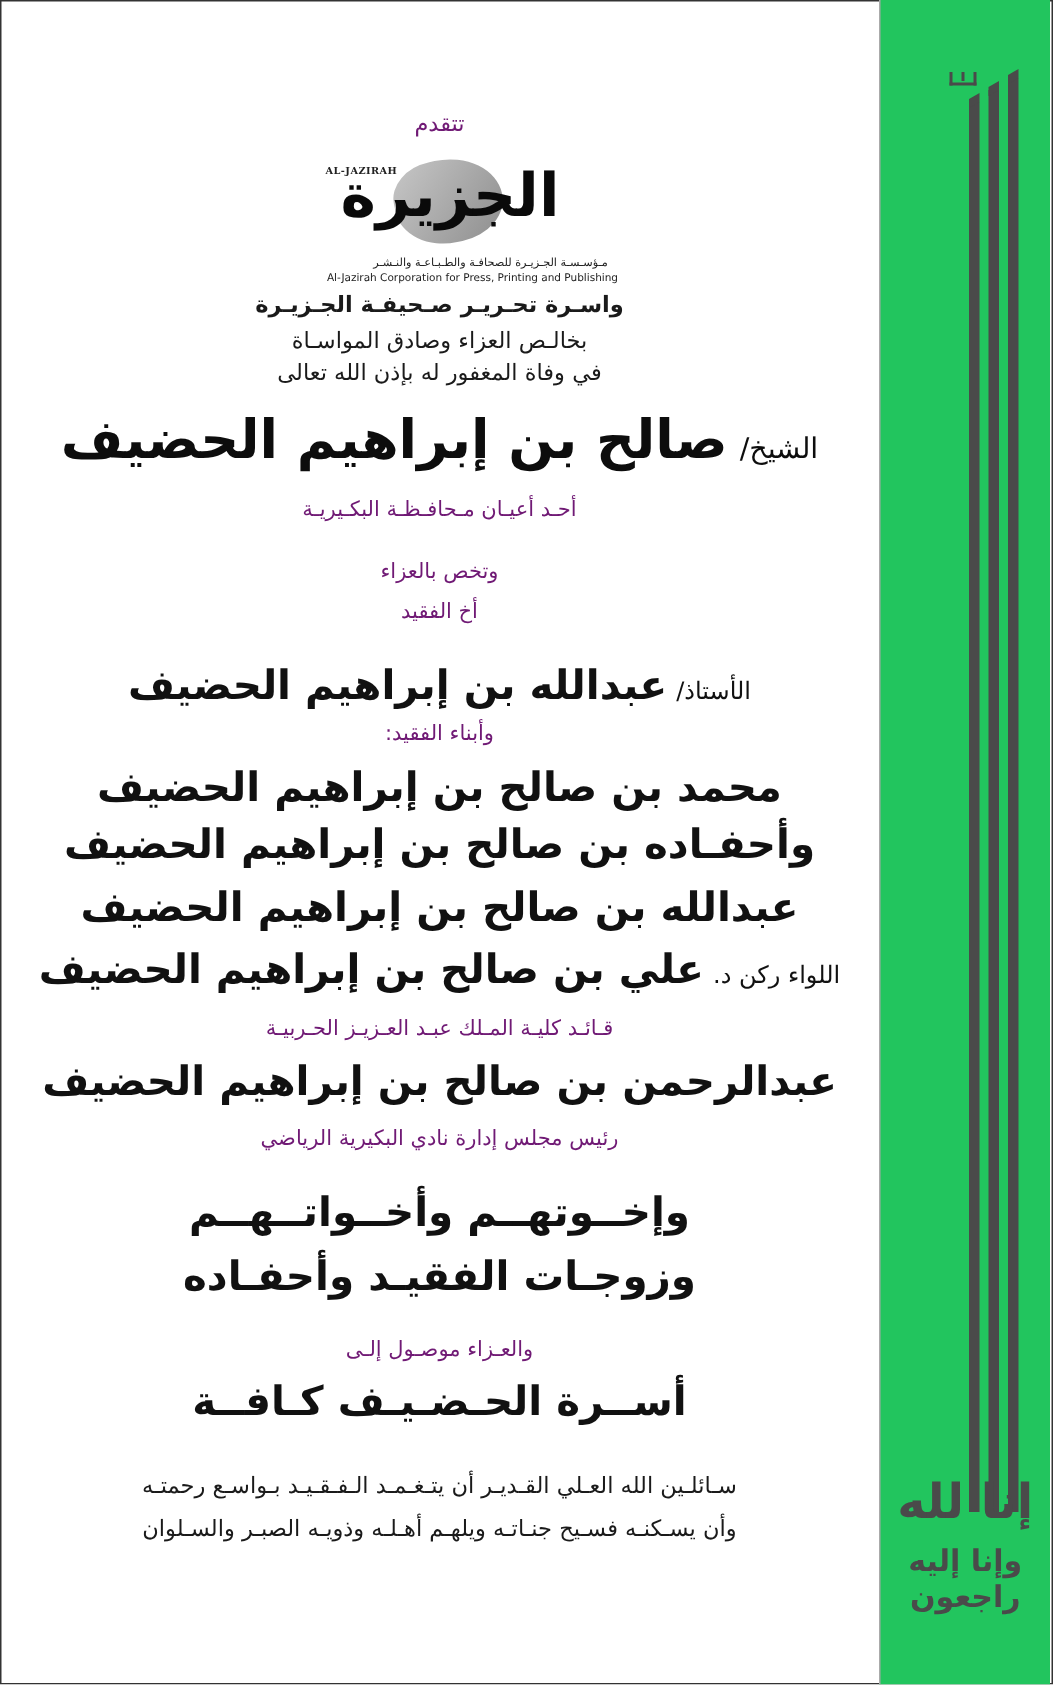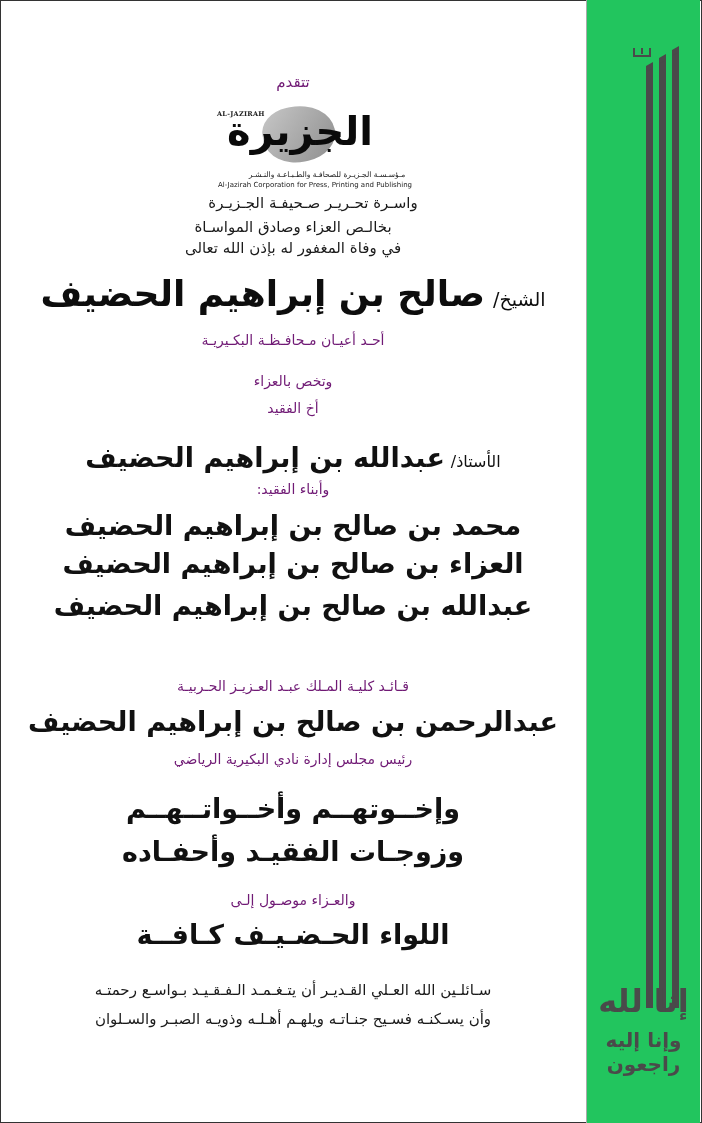--- a/index.html
+++ b/index.html
@@ -62,49 +62,52 @@
   <div class="line small" style="top:75px; font-size:15px;">تتقدم</div>
 
   <div class="logo-wrap">
     <div class="logo-map"></div>
     <div class="logo-latin">AL-JAZIRAH</div>
     <div class="logo-arabic">الجزيرة</div>
     <div class="logo-corp-ar">مـؤسـسـة الجـزيـرة للصحافـة والطـبـاعـة والنـشـر</div>
     <div class="logo-corp-en">Al-Jazirah Corporation for Press, Printing and Publishing</div>
   </div>
 
-  <div class="line mid" style="top:196px; font-weight:normal;padding-left:20px;">واسـرة تحـريـر صـحيفـة الجـزيـرة</div>
+  <div class="line mid" style="top:196px; font-weight:bold;">واسـرة تحـريـر صـحيفـة الجـزيـرة</div>
   <div class="line mid" style="top:220px;">بخالـص العزاء وصادق المواسـاة</div>
   <div class="line mid" style="top:241px;">في وفاة المغفور له بإذن الله تعالى</div>
 
   <div class="line huge" style="top:276px;">
     <span class="prefix-lg">الشيخ/</span><span>صالح بن إبراهيم الحضيف</span>
   </div>
   <div class="line small" style="top:333px;">أحـد أعيـان مـحافـظـة البكـيريـة</div>
 
   <div class="line small" style="top:374px;">وتخص بالعزاء</div>
   <div class="line small" style="top:401px;">أخ الفقيد</div>
   <div class="line big" style="top:444px;">
     <span class="prefix">الأستاذ/</span><span>عبدالله بن إبراهيم الحضيف</span>
   </div>
 
   <div class="line small" style="top:482px;">وأبناء الفقيد:</div>
 
   <div class="line big" style="top:512px;">محمد بن صالح بن إبراهيم الحضيف</div>
-  <div class="line big" style="top:550px;">العزاء بن صالح بن إبراهيم الحضيف</div>
+  <div class="line big" style="top:550px;">وأحفـاده بن صالح بن إبراهيم الحضيف</div>
   <div class="line big" style="top:592px;">عبدالله بن صالح بن إبراهيم الحضيف</div>
+  <div class="line big" style="top:633px;">
+    <span class="prefix">اللواء ركن د.</span><span>علي بن صالح بن إبراهيم الحضيف</span>
+  </div>
   <div class="line small" style="top:679px;">قـائـد كليـة المـلك عبـد العـزيـز الحـربيـة</div>
   <div class="line big" style="top:708px;">عبدالرحمن بن صالح بن إبراهيم الحضيف</div>
   <div class="line small" style="top:752px;">رئيس مجلس إدارة نادي البكيرية الرياضي</div>
 
   <div class="line big" style="top:795px;">وإخــوتهــم وأخــواتــهــم</div>
   <div class="line big" style="top:838px;">وزوجـات الفقيـد وأحفـاده</div>
 
   <div class="line small" style="top:893px;">والعـزاء موصـول إلـى</div>
-  <div class="line big" style="top:921px;">اللواء الحـضـيـف كـافــة</div>
+  <div class="line big" style="top:921px;">أســرة الحـضـيـف كـافــة</div>
 
   <div class="line mid" style="top:983px;">سـائلـين الله العـلي القـديـر أن يتـغـمـد الـفـقـيـد بـواسـع رحمتـه</div>
   <div class="line mid" style="top:1012px;">وأن يسـكنـه فسـيح جنـاتـه ويلهـم أهـلـه وذويـه الصبـر والسـلوان</div>
 </div>
 
 <div class="side">
   <div class="hamza"></div>
   <div class="bar" style="left:59px; top:68px; height:940px;"></div>
   <div class="bar" style="left:72px; top:60px; height:948px;"></div>
   <div class="bar" style="left:85px; top:52px; height:956px;"></div>

